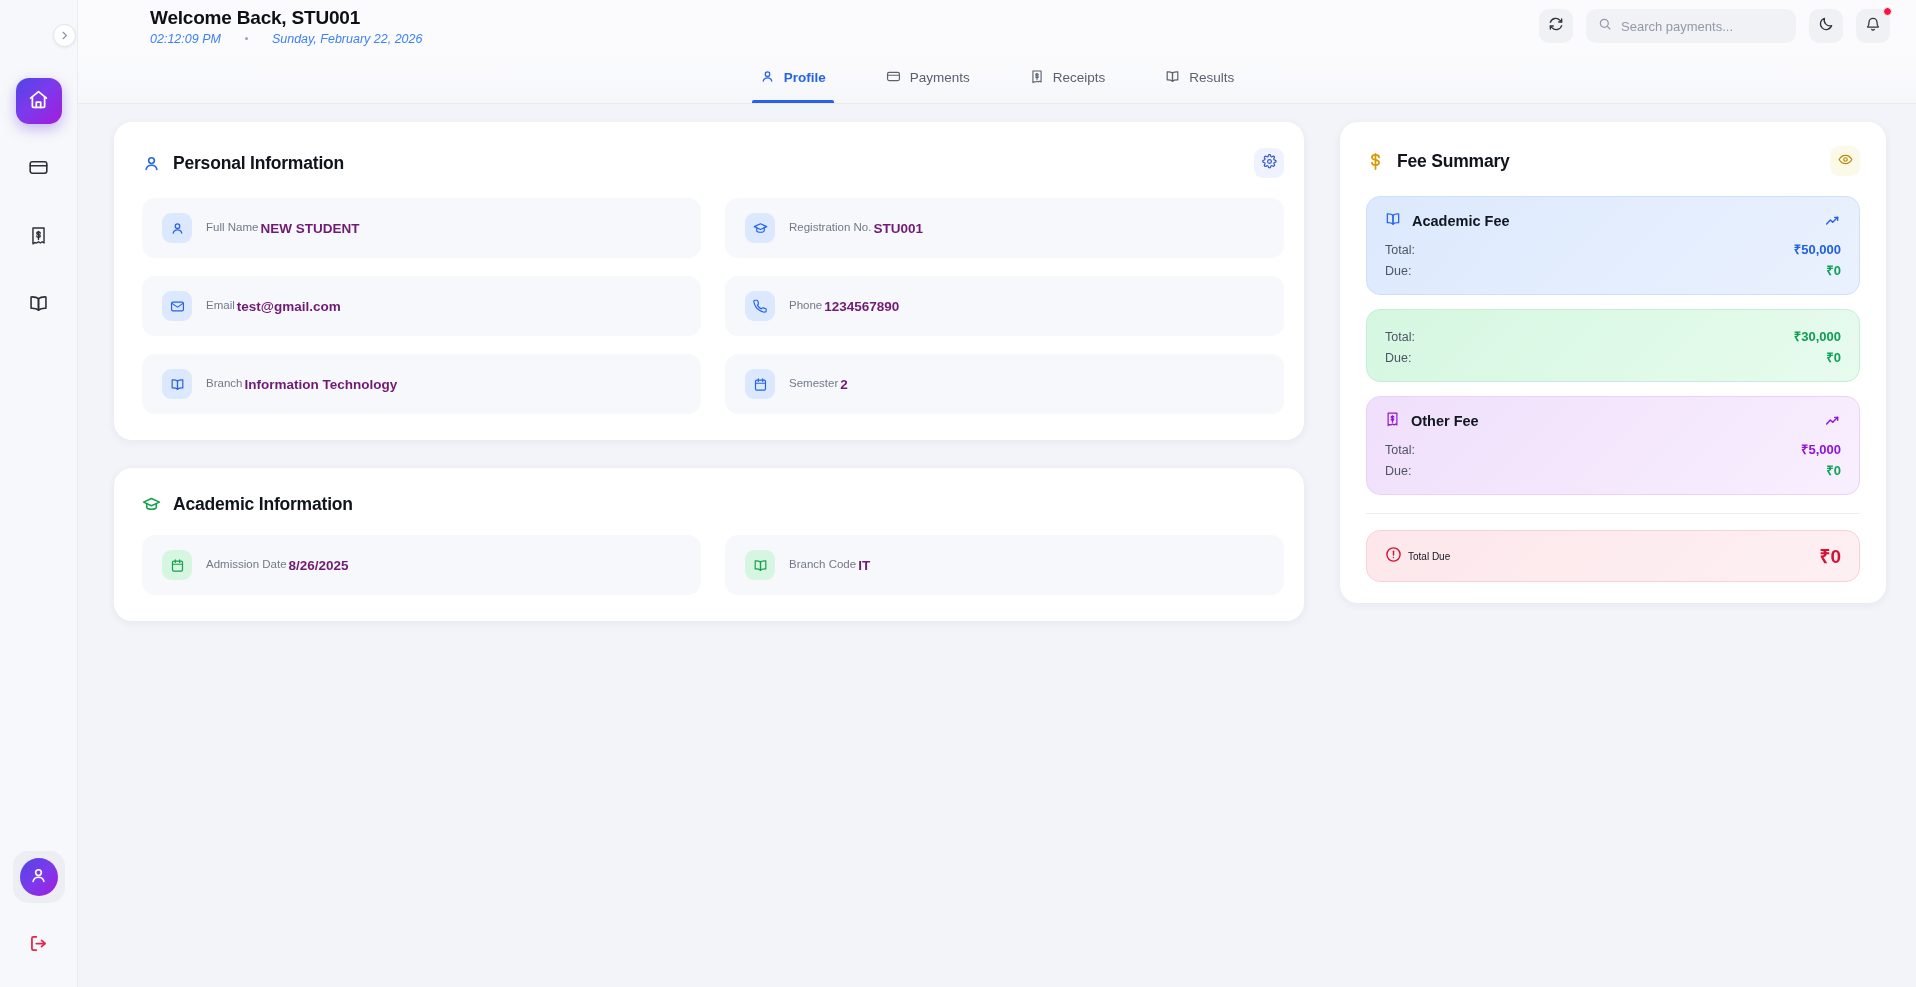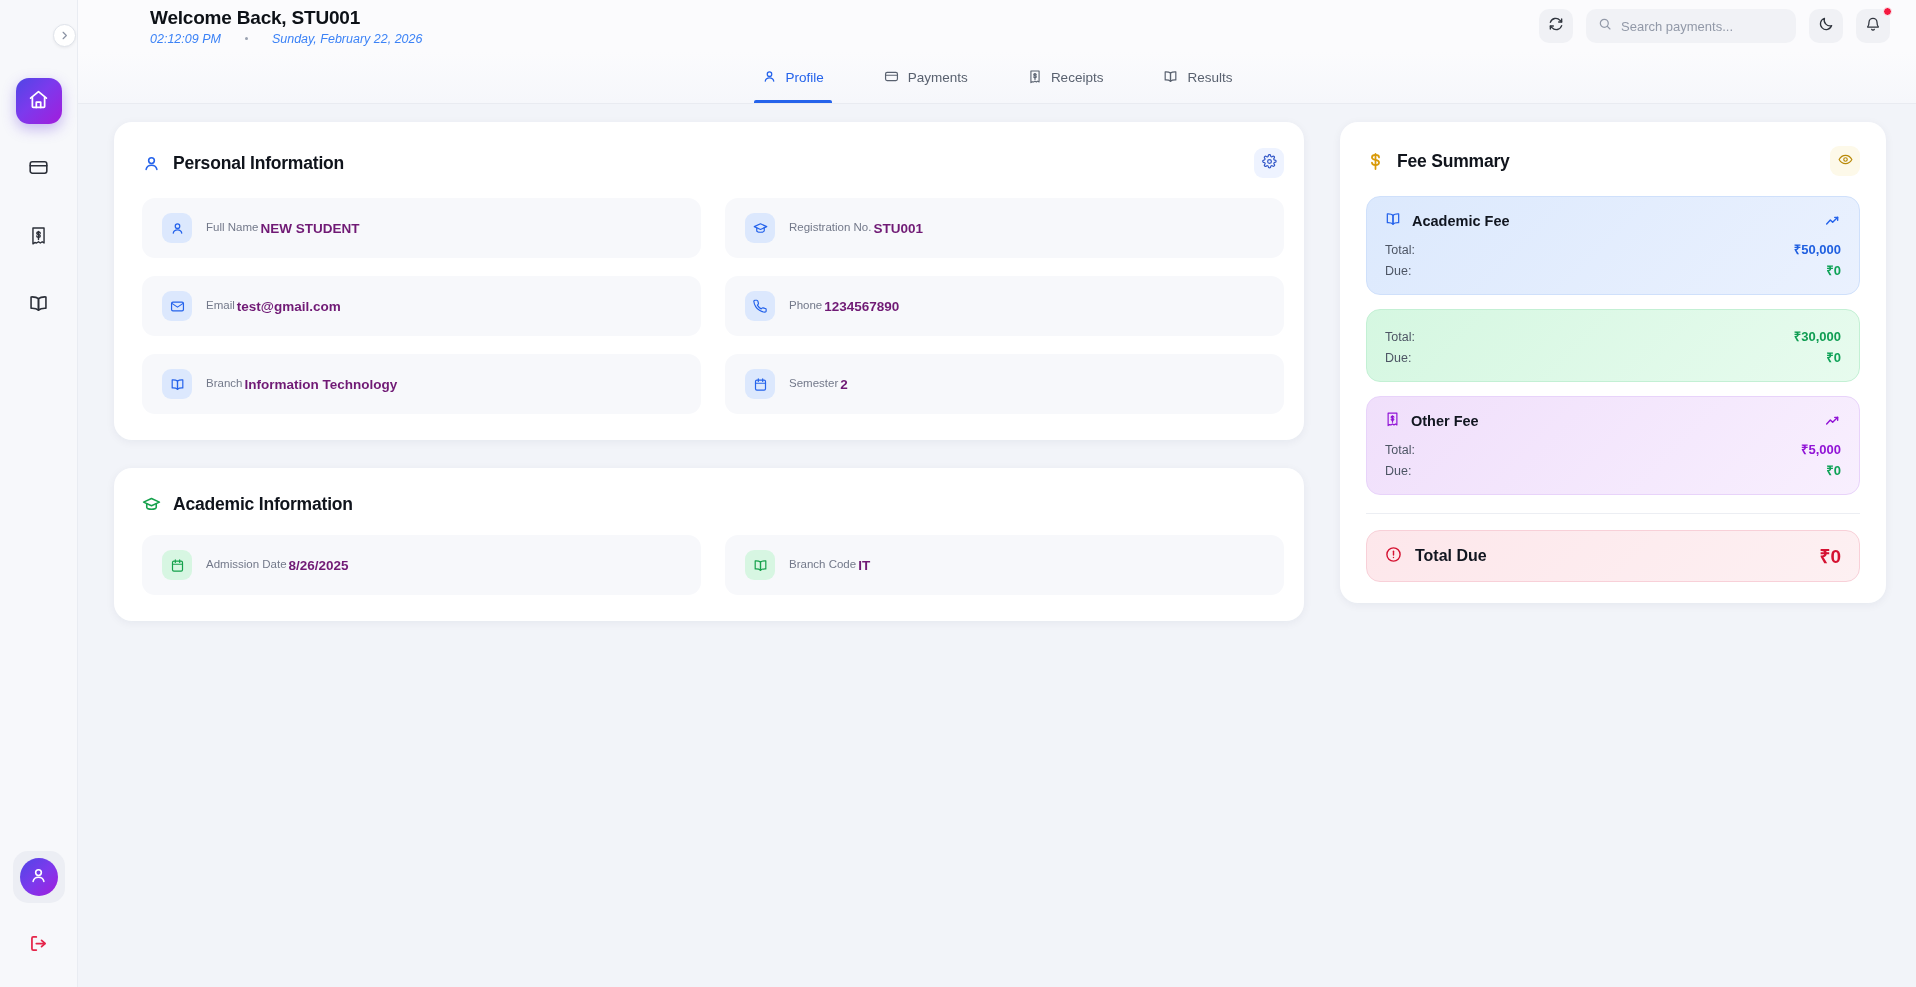--- a/index.html
+++ b/index.html
@@ -88,21 +88,21 @@
     background: linear-gradient(180deg,#fbfbfd 0%, #f6f7fb 100%);
     border-bottom: 1px solid #e9ebf1;
     display: flex; align-items: stretch; justify-content: center; gap: 0;
     z-index: 12;
   }
   .tab {
     display: flex; align-items: center; gap: 9px; padding: 0 30px;
     font-size: 13.5px; color: #59616f; cursor: pointer;
     position: relative;
   }
-  .tab.active { color: #2563eb; font-weight: normal; }
+  .tab.active { color: #2563eb; font-weight: bold; }
   .tab.active::after {
     content: ""; position: absolute; left: 22px; right: 22px; bottom: 0;
     height: 3px; background: #2563eb; border-radius: 2px 2px 0 0;
   }
 
   
   #main {
     position: absolute; left: 78px; top: 104px; width: 1838px; height: 883px;
     background: #f2f4f9;
     padding: 18px 0 0 0;
@@ -157,21 +157,21 @@
   .fee-other    { background: linear-gradient(135deg,#f0dffb 0%, #f8effe 100%); border: 1px solid #e8d3fa; }
   .fee-other .amt-total { color: #9114d6; }
 
   .fee-divider { height: 1px; background: #eceef3; margin: 18px 0 16px 0; }
 
   .total-due {
     background: linear-gradient(135deg,#fde7eb 0%, #fdf0f2 100%);
     border: 1px solid #f8d0d8; border-radius: 14px;
     height: 52px; display: flex; align-items: center; padding: 0 18px;
   }
-  .td-label { font-size: 16px; font-weight: bold; color: #111620; margin-left: 13px; }
+  .td-label { font-size: 10px; font-weight: normal; color: #111620; margin-left: 6px; }
   .td-amt { margin-left: auto; font-size: 19px; font-weight: bold; color: #d51232; }
 </style>
 </head>
 <body>
 
 <div id="sidebar">
   <div class="sb-top">
 
     <div class="sb-item active">
       <span>

